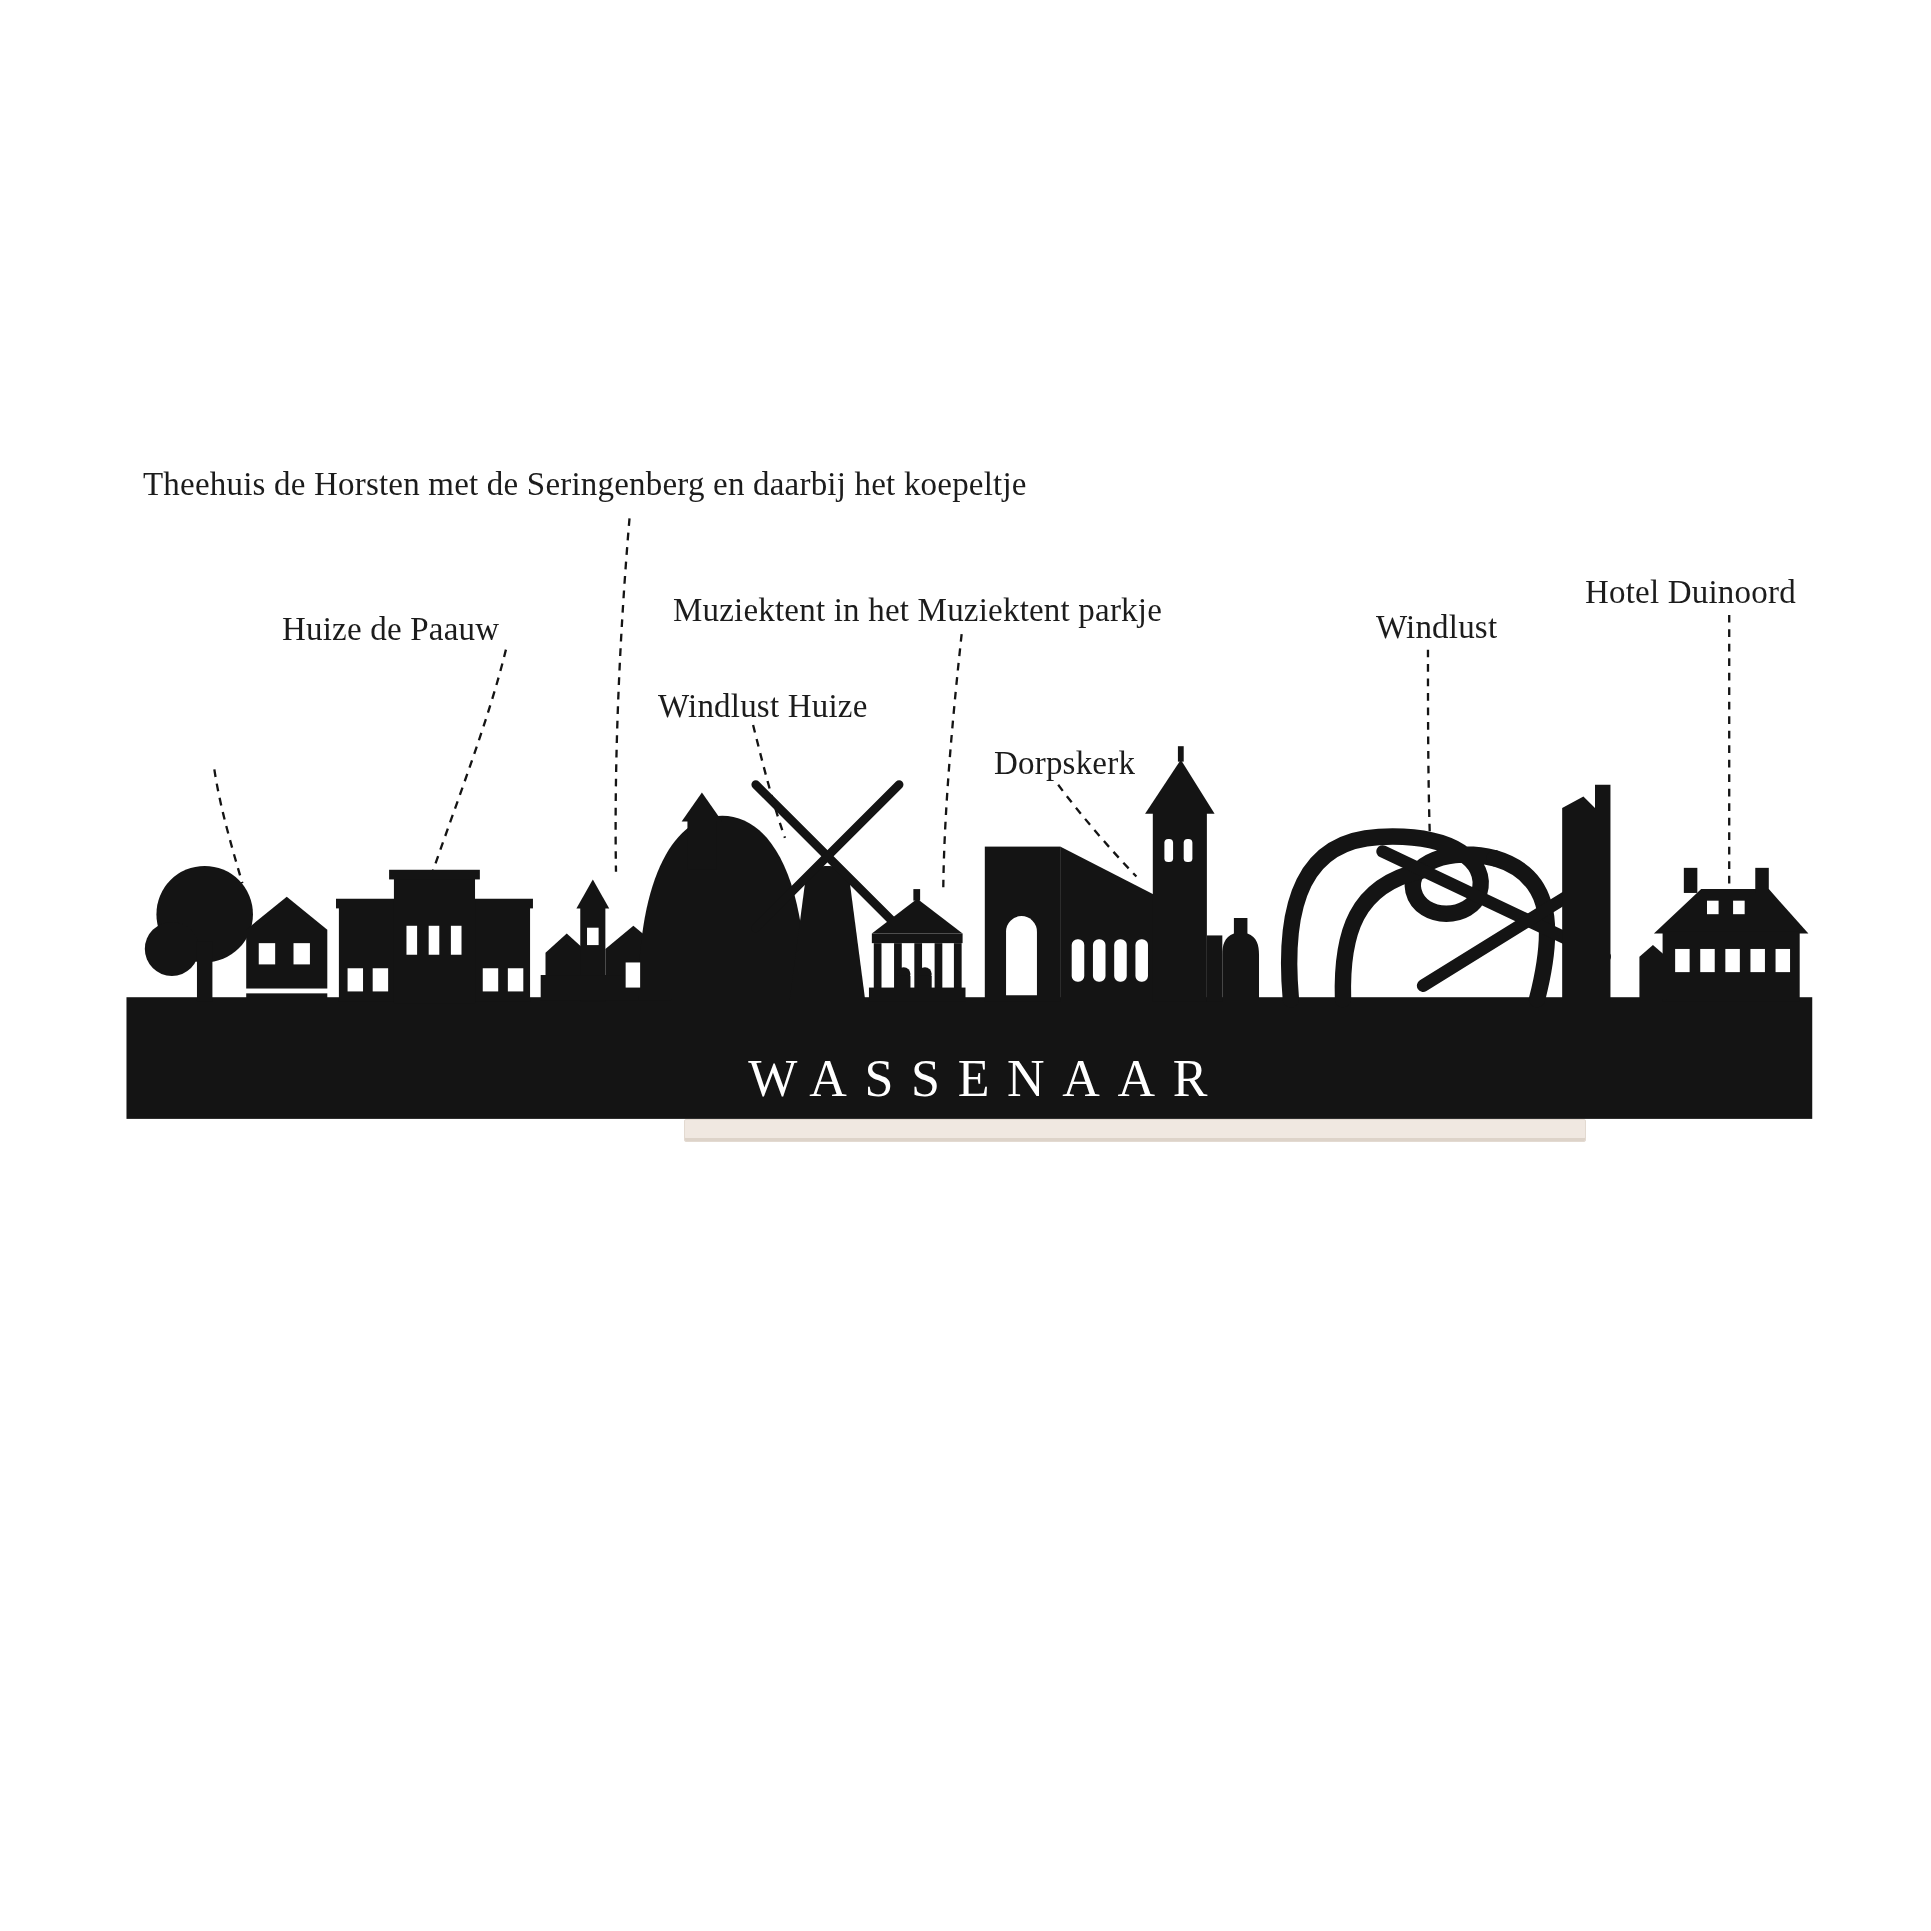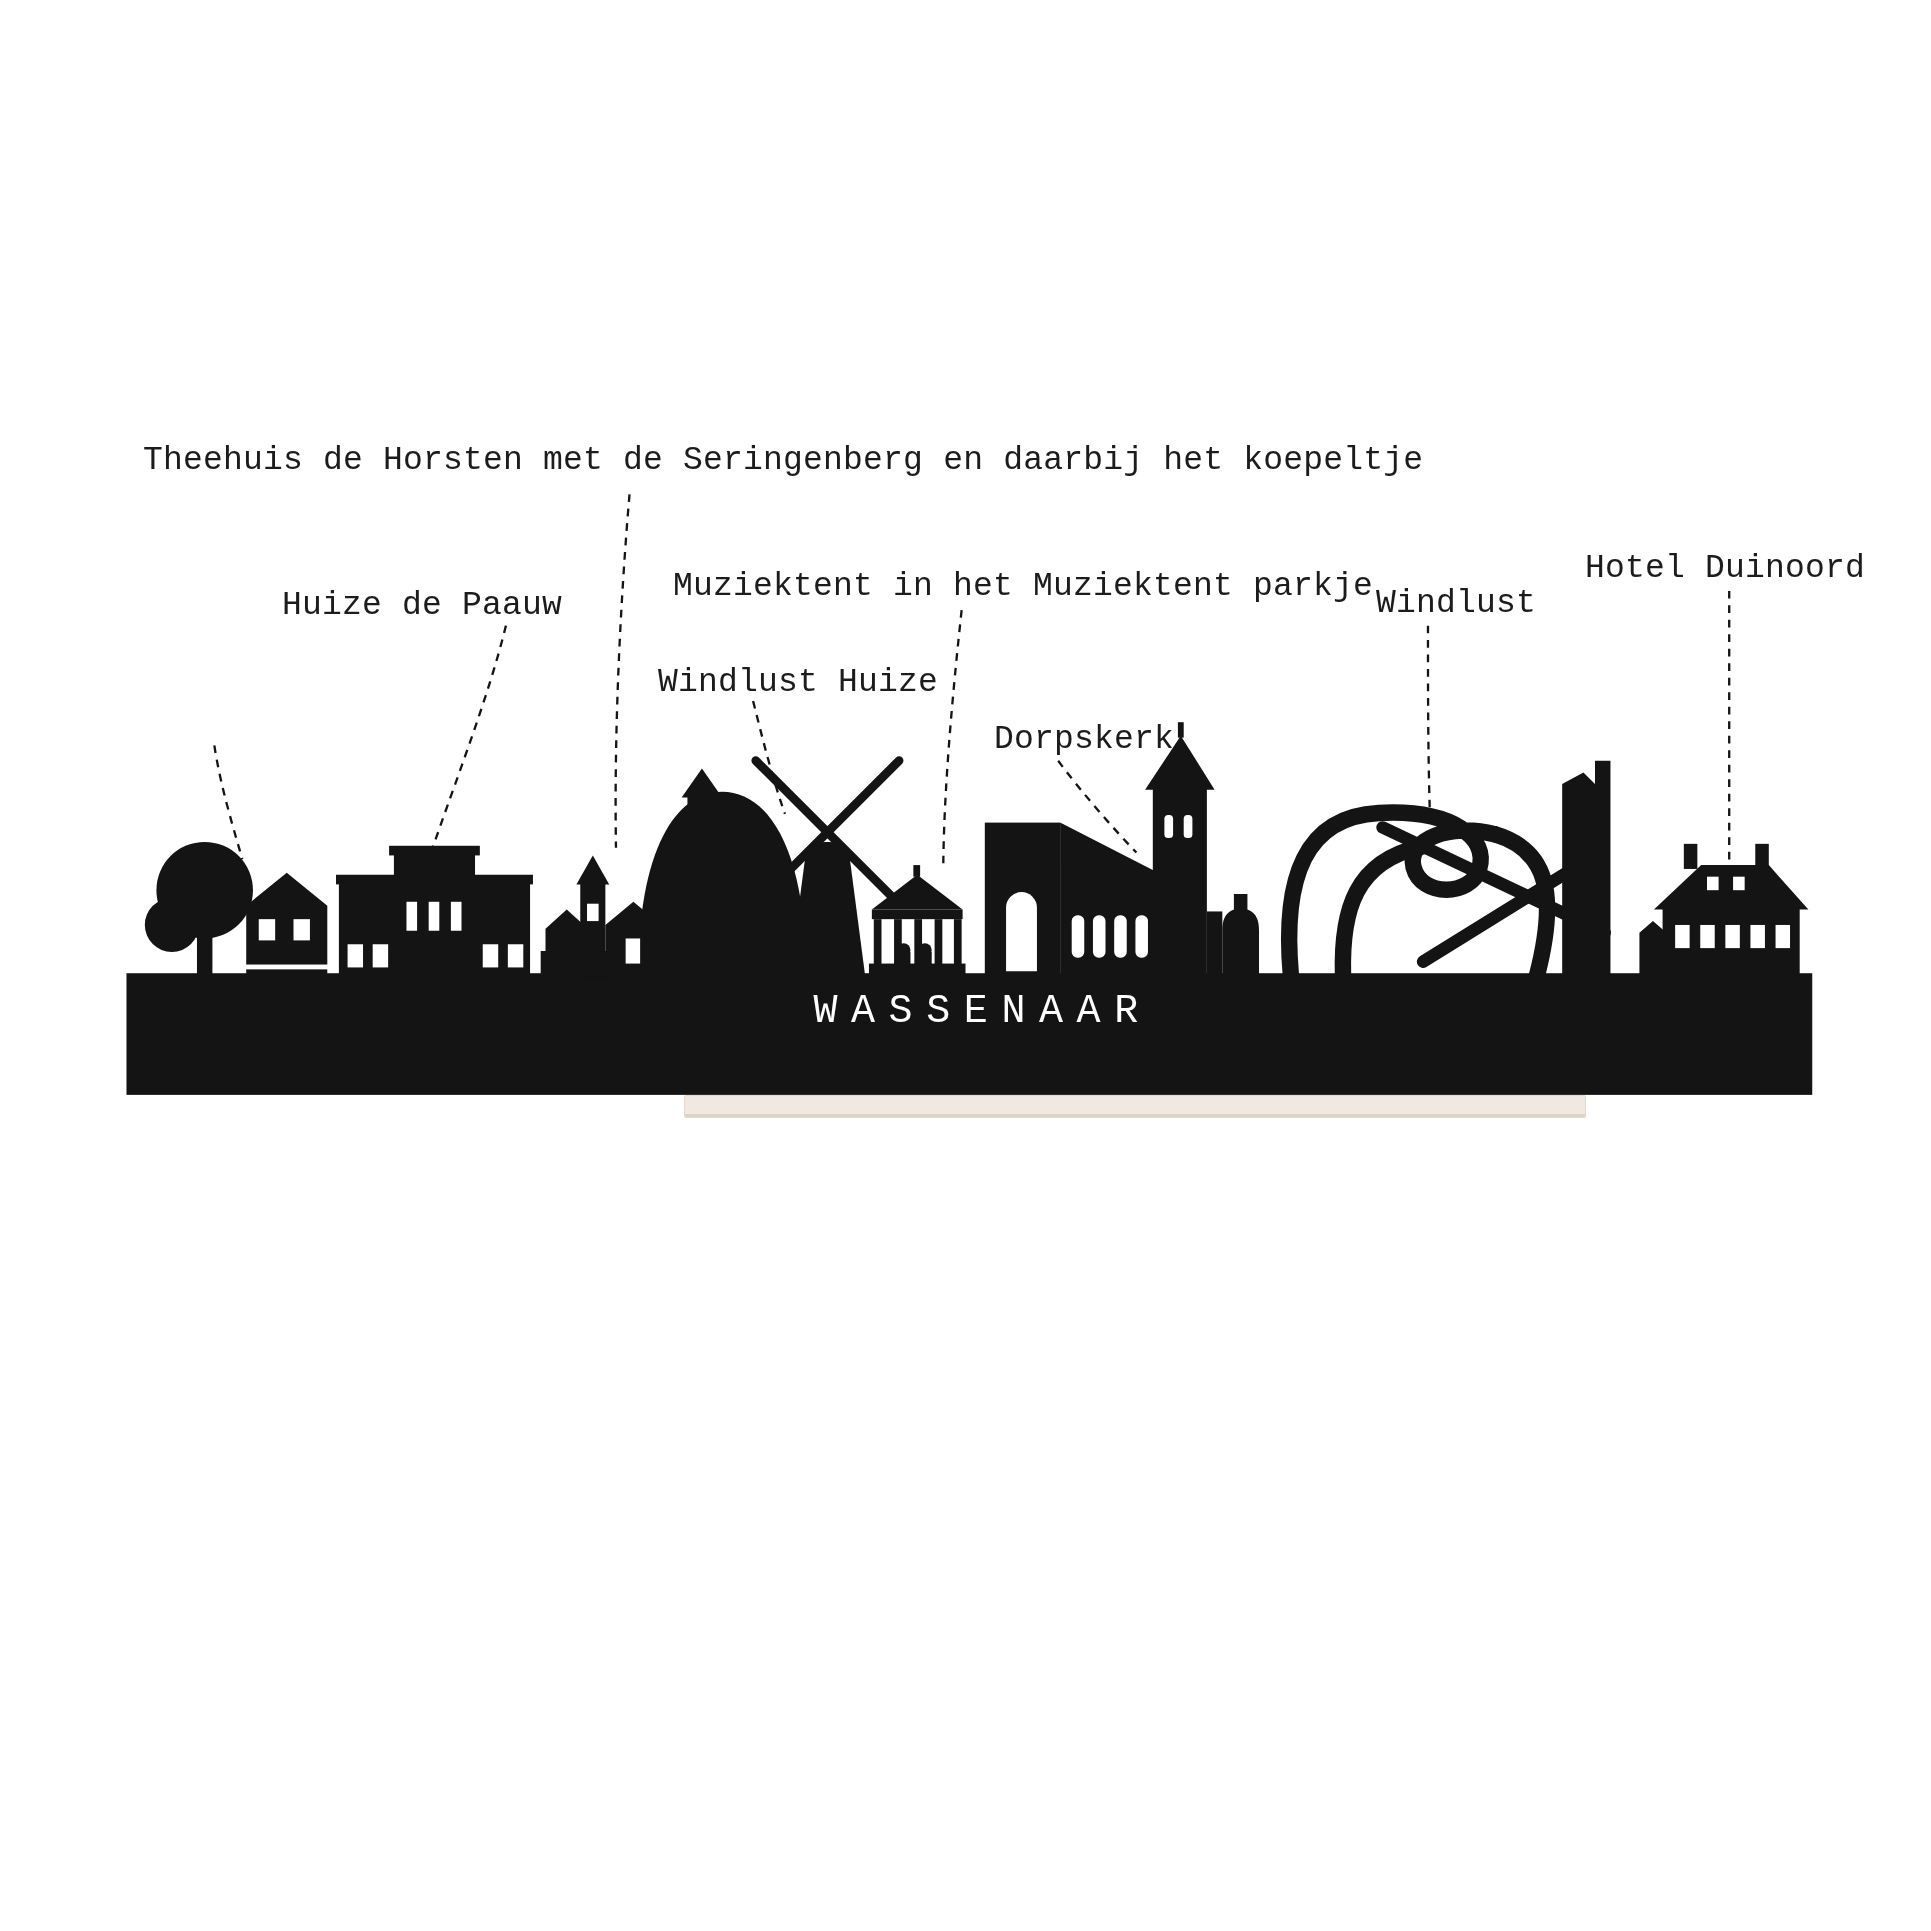--- a/index.html
+++ b/index.html
@@ -1,21 +1,22 @@
 <!DOCTYPE html>
 <html style="--silhouette: #141414; --background: #ffffff; --stand: #f0e8e1; --label_text: #1c1c1c; --title_text: #ffffff;"><head>
 <meta charset="utf-8">
 <style>
   html,body { margin:0; padding:0; background:#fff; }
   #stage {
     position:relative;
     width:1931px; height:1589px;
     background: var(--background,#ffffff);
-    font-family:Liberation Mono, monospace;
+    font-family:Liberation Serif, serif;
     overflow:hidden;
+    margin-top:24px;
   }
   svg { position:absolute; inset:0; }
   .ink   { fill: var(--silhouette,#141414); }
   .ink-stroke { stroke: var(--silhouette,#141414); fill:none; }
   .paper { fill: var(--background,#ffffff); }
   .leader { fill:none; stroke: var(--silhouette,#141414); stroke-width:2.4; stroke-dasharray:8 7; }
 
   .label {
     position:absolute;
     font-size:33px;
@@ -27,23 +28,23 @@
   #lbl-huize      { left:282px;  top:587px; }
   #lbl-hotel      { left:1585px; top:550px; }
   #lbl-muziektent { left:673px;  top:568px; }
   #lbl-tikibad    { left:1376px; top:585px; }
   #lbl-windlust   { left:658px;  top:664px; }
   #lbl-meijendell { left:46px;   top:707px; }
   #lbl-dorpskerk  { left:994px; top:721px; }
 
   #skyline-title {
     position:absolute;
-    left:126px; width:1686px; top:989px;
+    left:126px; width:1686px; top:1025px;
     text-align:center;
-    font-size:40px;
+    font-size:52px;
     font-weight:300;
     letter-spacing:0.34em;
     padding-left:0.34em;
     color: var(--title_text,#ffffff);
   }
   #stand {
     position:absolute;
     left:684px; top:1095px;
     width:900px; height:21px;
     background: var(--stand,#f0e8e1);

